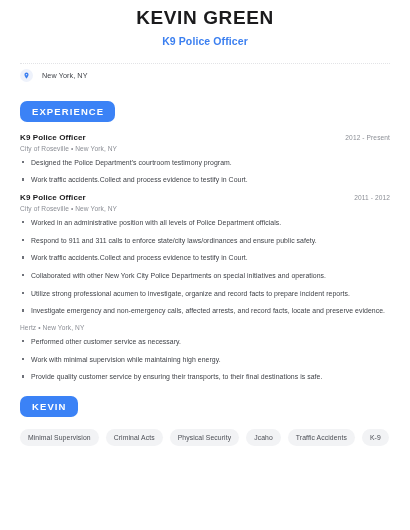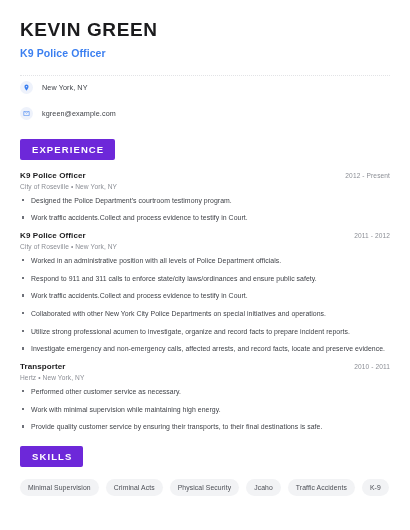--- a/index.html
+++ b/index.html
@@ -15,21 +15,22 @@
   .resume {
     width: 410px;
     height: 530px;
     background: #ffffff;
     padding: 0 20px;
     position: relative;
   }
 
   
   .header {
-    padding-top: 18px;
+    padding-top: 6px;
+    text-align: center;
   }
 
   .full-name {
     font-size: 19px;
     font-weight: bold;
     letter-spacing: 0.6px;
     color: #1b1b1d;
     line-height: 1.25;
   }
 
@@ -77,27 +78,27 @@
     font-size: 7.2px;
     color: #3c3f45;
     letter-spacing: 0.1px;
   }
 
   
   .section { margin-top: 16px; }
 
   .section-badge {
     display: inline-block;
-    background: #6d28d9;
+    background: #3b82f6;
     color: #ffffff;
     font-size: 9.5px;
     font-weight: bold;
     letter-spacing: 1.1px;
     padding: 5px 11px 5px 12px;
-    border-radius: 2px;
+    border-radius: 7px;
   }
 
   
   .exp-list { margin-top: 11px; }
 
   .exp-entry { margin-bottom: 5px; }
 
   .exp-head {
     display: flex;
     justify-content: space-between;
@@ -187,28 +188,20 @@
     <div class="contact-row">
       <span class="contact-icon">
         <svg width="7" height="7" viewBox="0 0 24 24" fill="#3b7ff0">
           <path d="M12 2C8.1 2 5 5.1 5 9c0 5.2 7 13 7 13s7-7.8 7-13c0-3.9-3.1-7-7-7zm0 9.5c-1.4 0-2.5-1.1-2.5-2.5S10.6 6.5 12 6.5 14.5 7.6 14.5 9 13.4 11.5 12 11.5z"></path>
         </svg>
       </span>
       <span class="contact-text">New York, NY</span>
     </div>
 
 
-    <div class="contact-row">
-      <span class="contact-icon">
-        <svg width="7" height="7" viewBox="0 0 24 24" fill="#3b7ff0">
-          <path d="M2 5c0-.6.4-1 1-1h18c.6 0 1 .4 1 1v14c0 .6-.4 1-1 1H3c-.6 0-1-.4-1-1V5zm2 1.4V18h16V6.4l-8 5.3-8-5.3zM19.1 6H4.9l7.1 4.7L19.1 6z"></path>
-        </svg>
-      </span>
-      <span class="contact-text">kgreen@example.com</span>
-    </div>
 
   </div>
 
   <div class="section">
     <span class="section-badge">EXPERIENCE</span>
 
     <div class="exp-list">
 
       <div class="exp-entry">
         <div class="exp-head">
@@ -232,37 +225,33 @@
           <li>Worked in an administrative position with all levels of Police Department officials.</li>
           <li>Respond to 911 and 311 calls to enforce state/city laws/ordinances and ensure public safety.</li>
           <li>Work traffic accidents.Collect and process evidence to testify in Court.</li>
           <li>Collaborated with other New York City Police Departments on special initiatives and operations.</li>
           <li>Utilize strong professional acumen to investigate, organize and record facts to prepare incident reports.</li>
           <li>Investigate emergency and non-emergency calls, affected arrests, and record facts, locate and preserve evidence.</li>
         </ul>
       </div>
 
       <div class="exp-entry">
-        <div class="exp-head">
-          <span class="exp-role">Transporter</span>
-          <span class="exp-dates">2010 - 2011</span>
-        </div>
         <div class="exp-sub">Hertz  •  New York, NY</div>
         <ul class="exp-bullets">
           <li>Performed other customer service as necessary.</li>
           <li>Work with minimal supervision while maintaining high energy.</li>
           <li>Provide quality customer service by ensuring their transports, to their final destinations is safe.</li>
         </ul>
       </div>
 
     </div>
   </div>
 
   <div class="skills-section">
-    <span class="section-badge">SKILLS</span>
+    <span class="section-badge">KEVIN</span>
 
     <div class="skills-wrap">
       <span class="skill-pill">Minimal Supervision</span>
       <span class="skill-pill">Criminal Acts</span>
       <span class="skill-pill">Physical Security</span>
       <span class="skill-pill">Jcaho</span>
       <span class="skill-pill">Traffic Accidents</span>
       <span class="skill-pill">K-9</span>
 
     </div>

